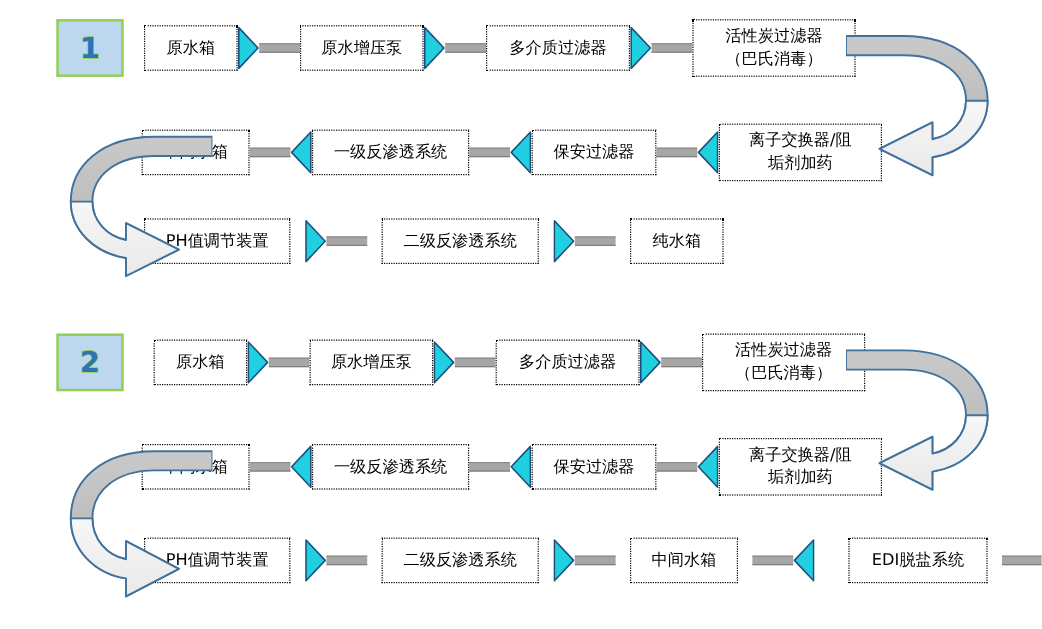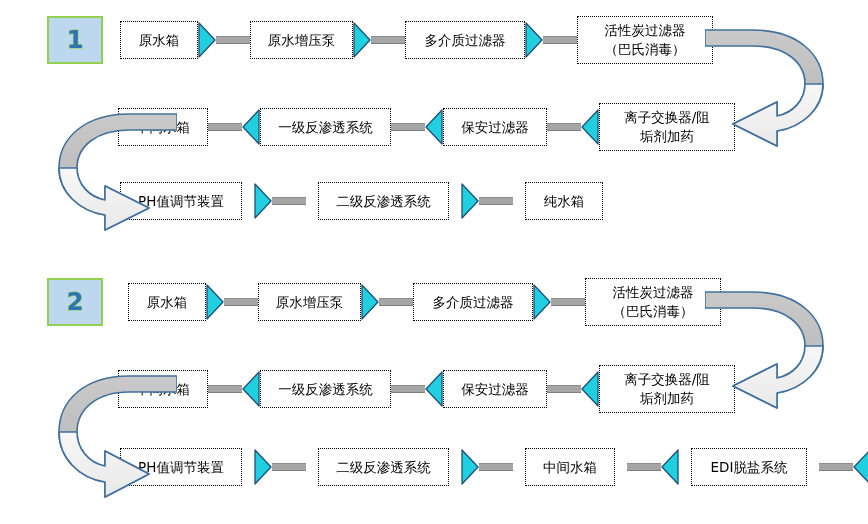--- a/index.html
+++ b/index.html
@@ -261,21 +261,21 @@
           </svg>
           <div class="bar"></div>
         </div>
         <div class="box" style="width: 90px;">中间水箱</div>
         <div class="conn">
           <div class="bar"></div>
           <svg width="18" height="36" viewBox="0 0 18 36" class="tri-svg">
             <path d="M17,1 L1,18 L17,35 Z" fill="#21d0e0" stroke="#1f4e79" stroke-width="1.3" stroke-linejoin="round"></path>
           </svg>
         </div>
-        <div class="box" style="width: 116px;">EDI脱盐系统</div>
+        <div class="box" style="width: 116px; margin-left: 16px;">EDI脱盐系统</div>
         <div class="conn">
           <div class="bar"></div>
           <svg width="18" height="36" viewBox="0 0 18 36" class="tri-svg">
             <path d="M17,1 L1,18 L17,35 Z" fill="#21d0e0" stroke="#1f4e79" stroke-width="1.3" stroke-linejoin="round"></path>
           </svg>
         </div>
         <div class="box" style="width: 78px;">纯水箱</div>
       </div>
 
     <div class="uturn" style="left:705px;top:28px;">

